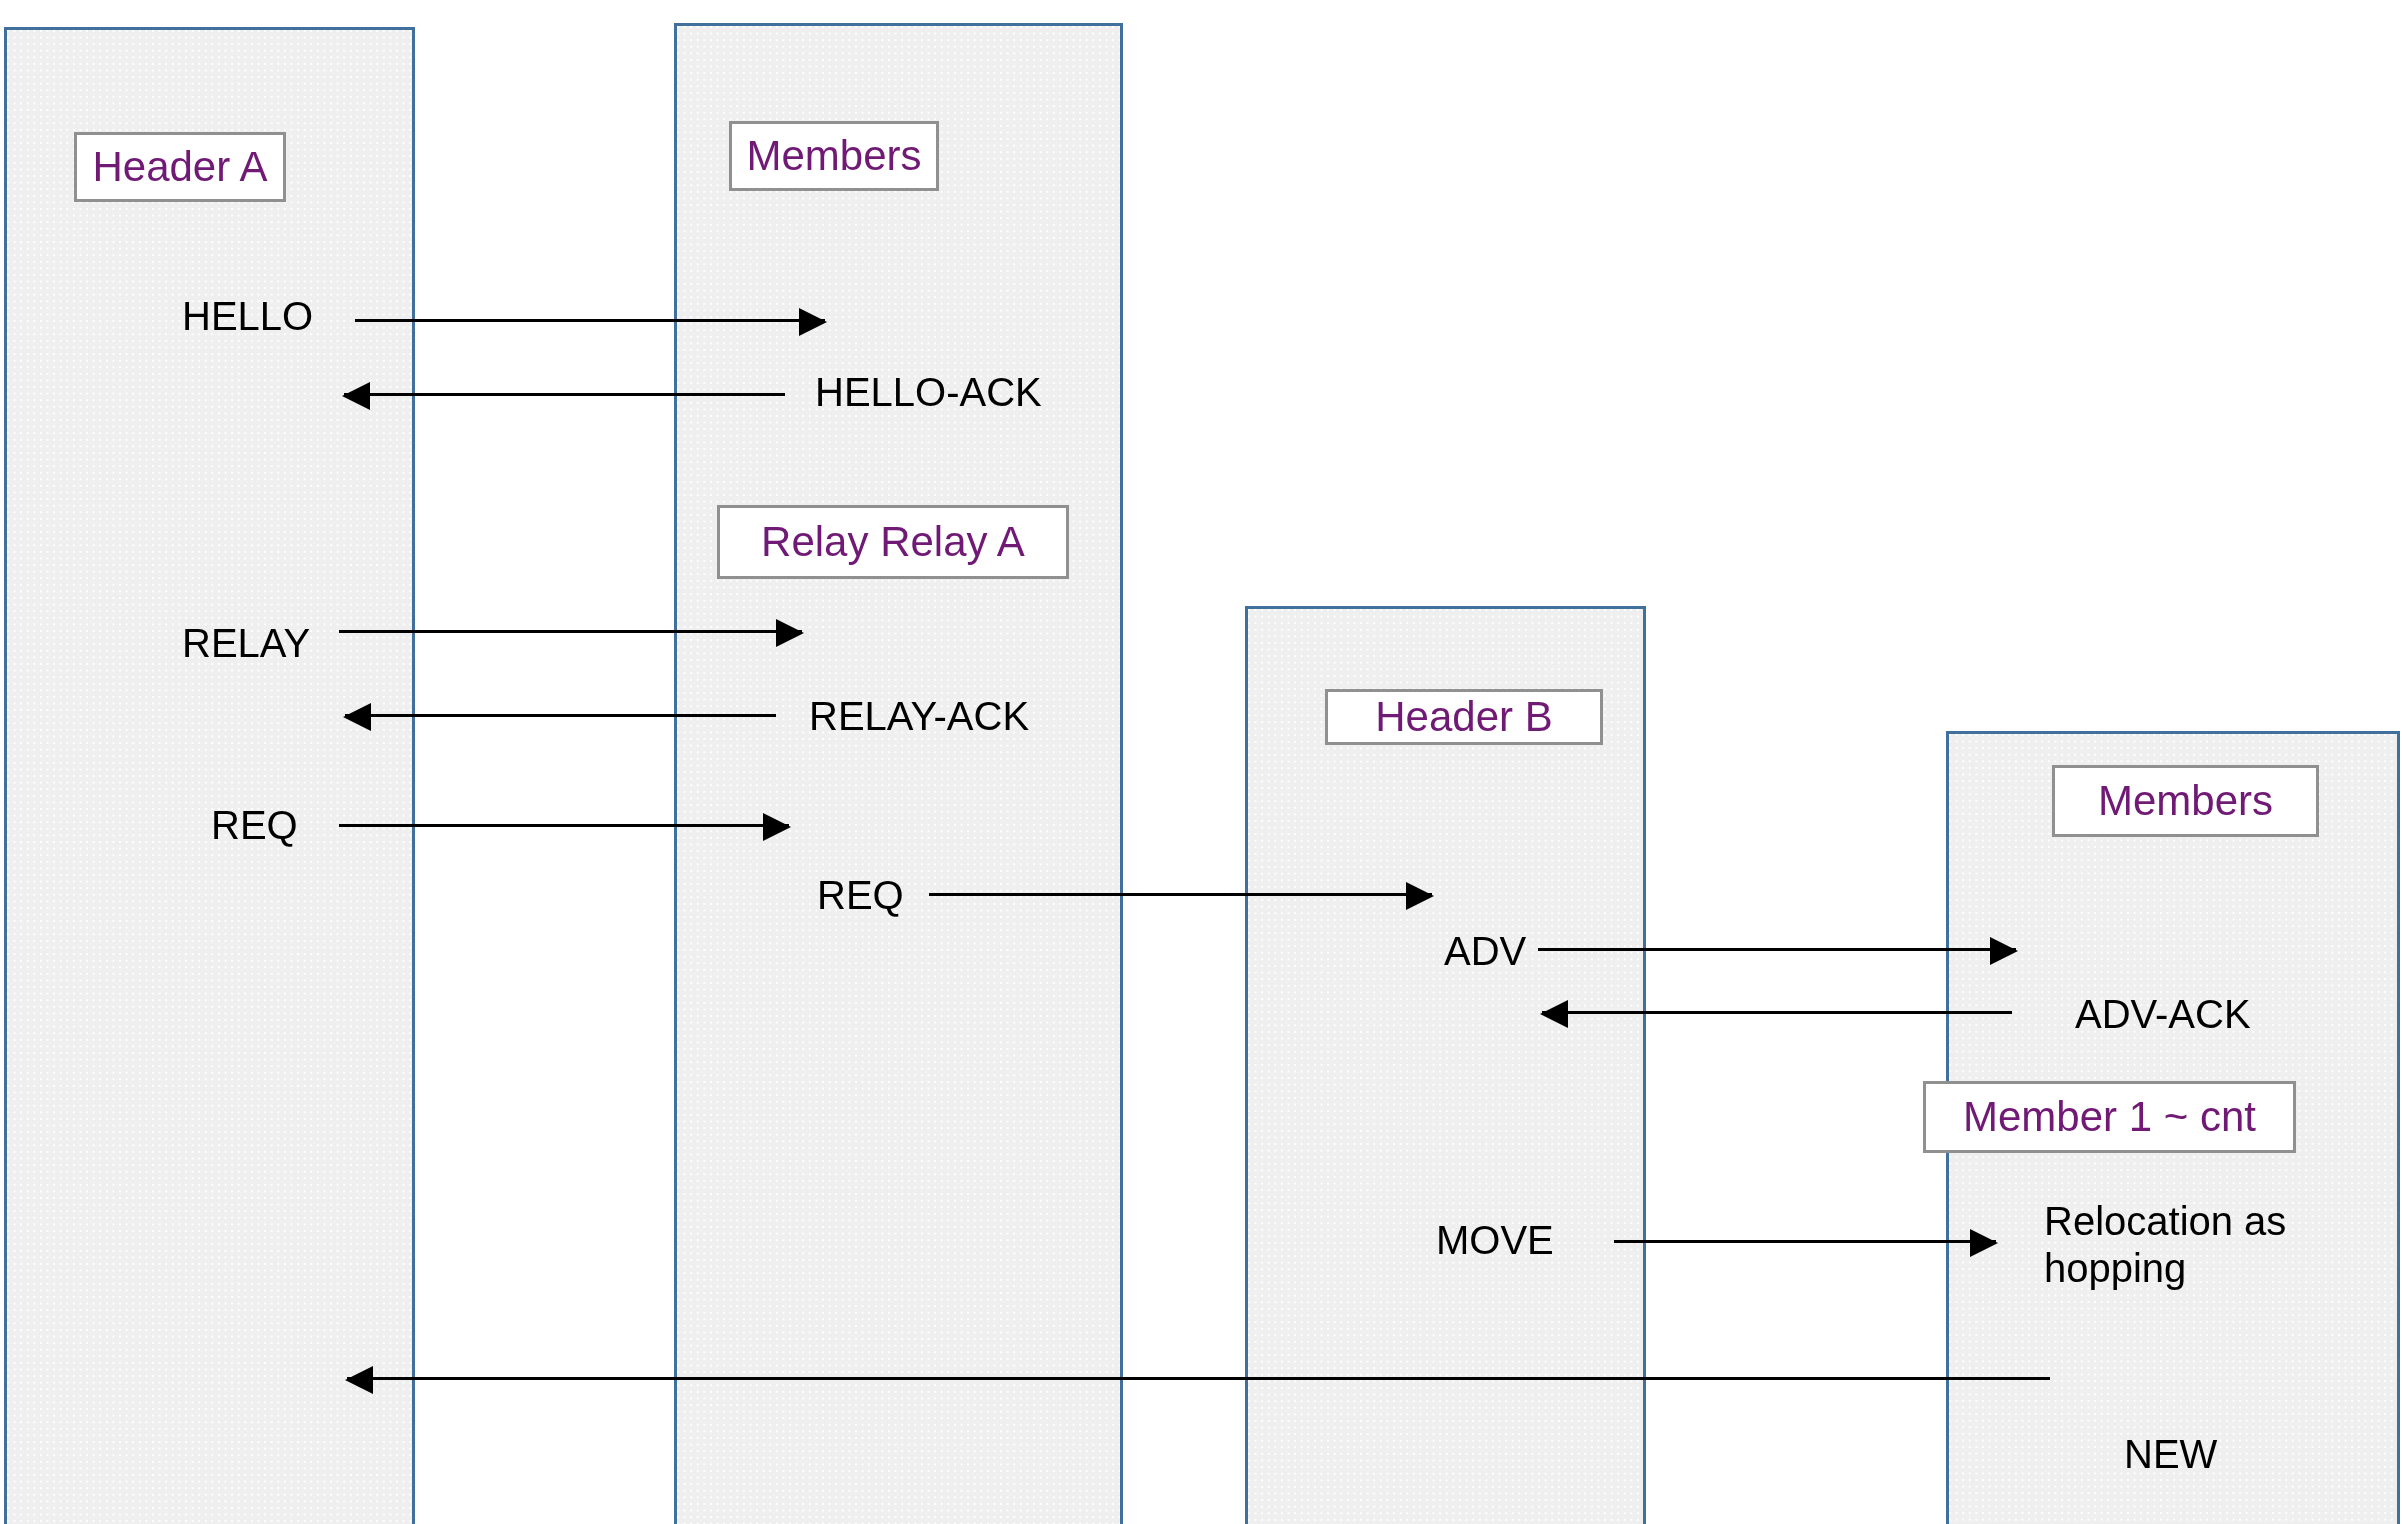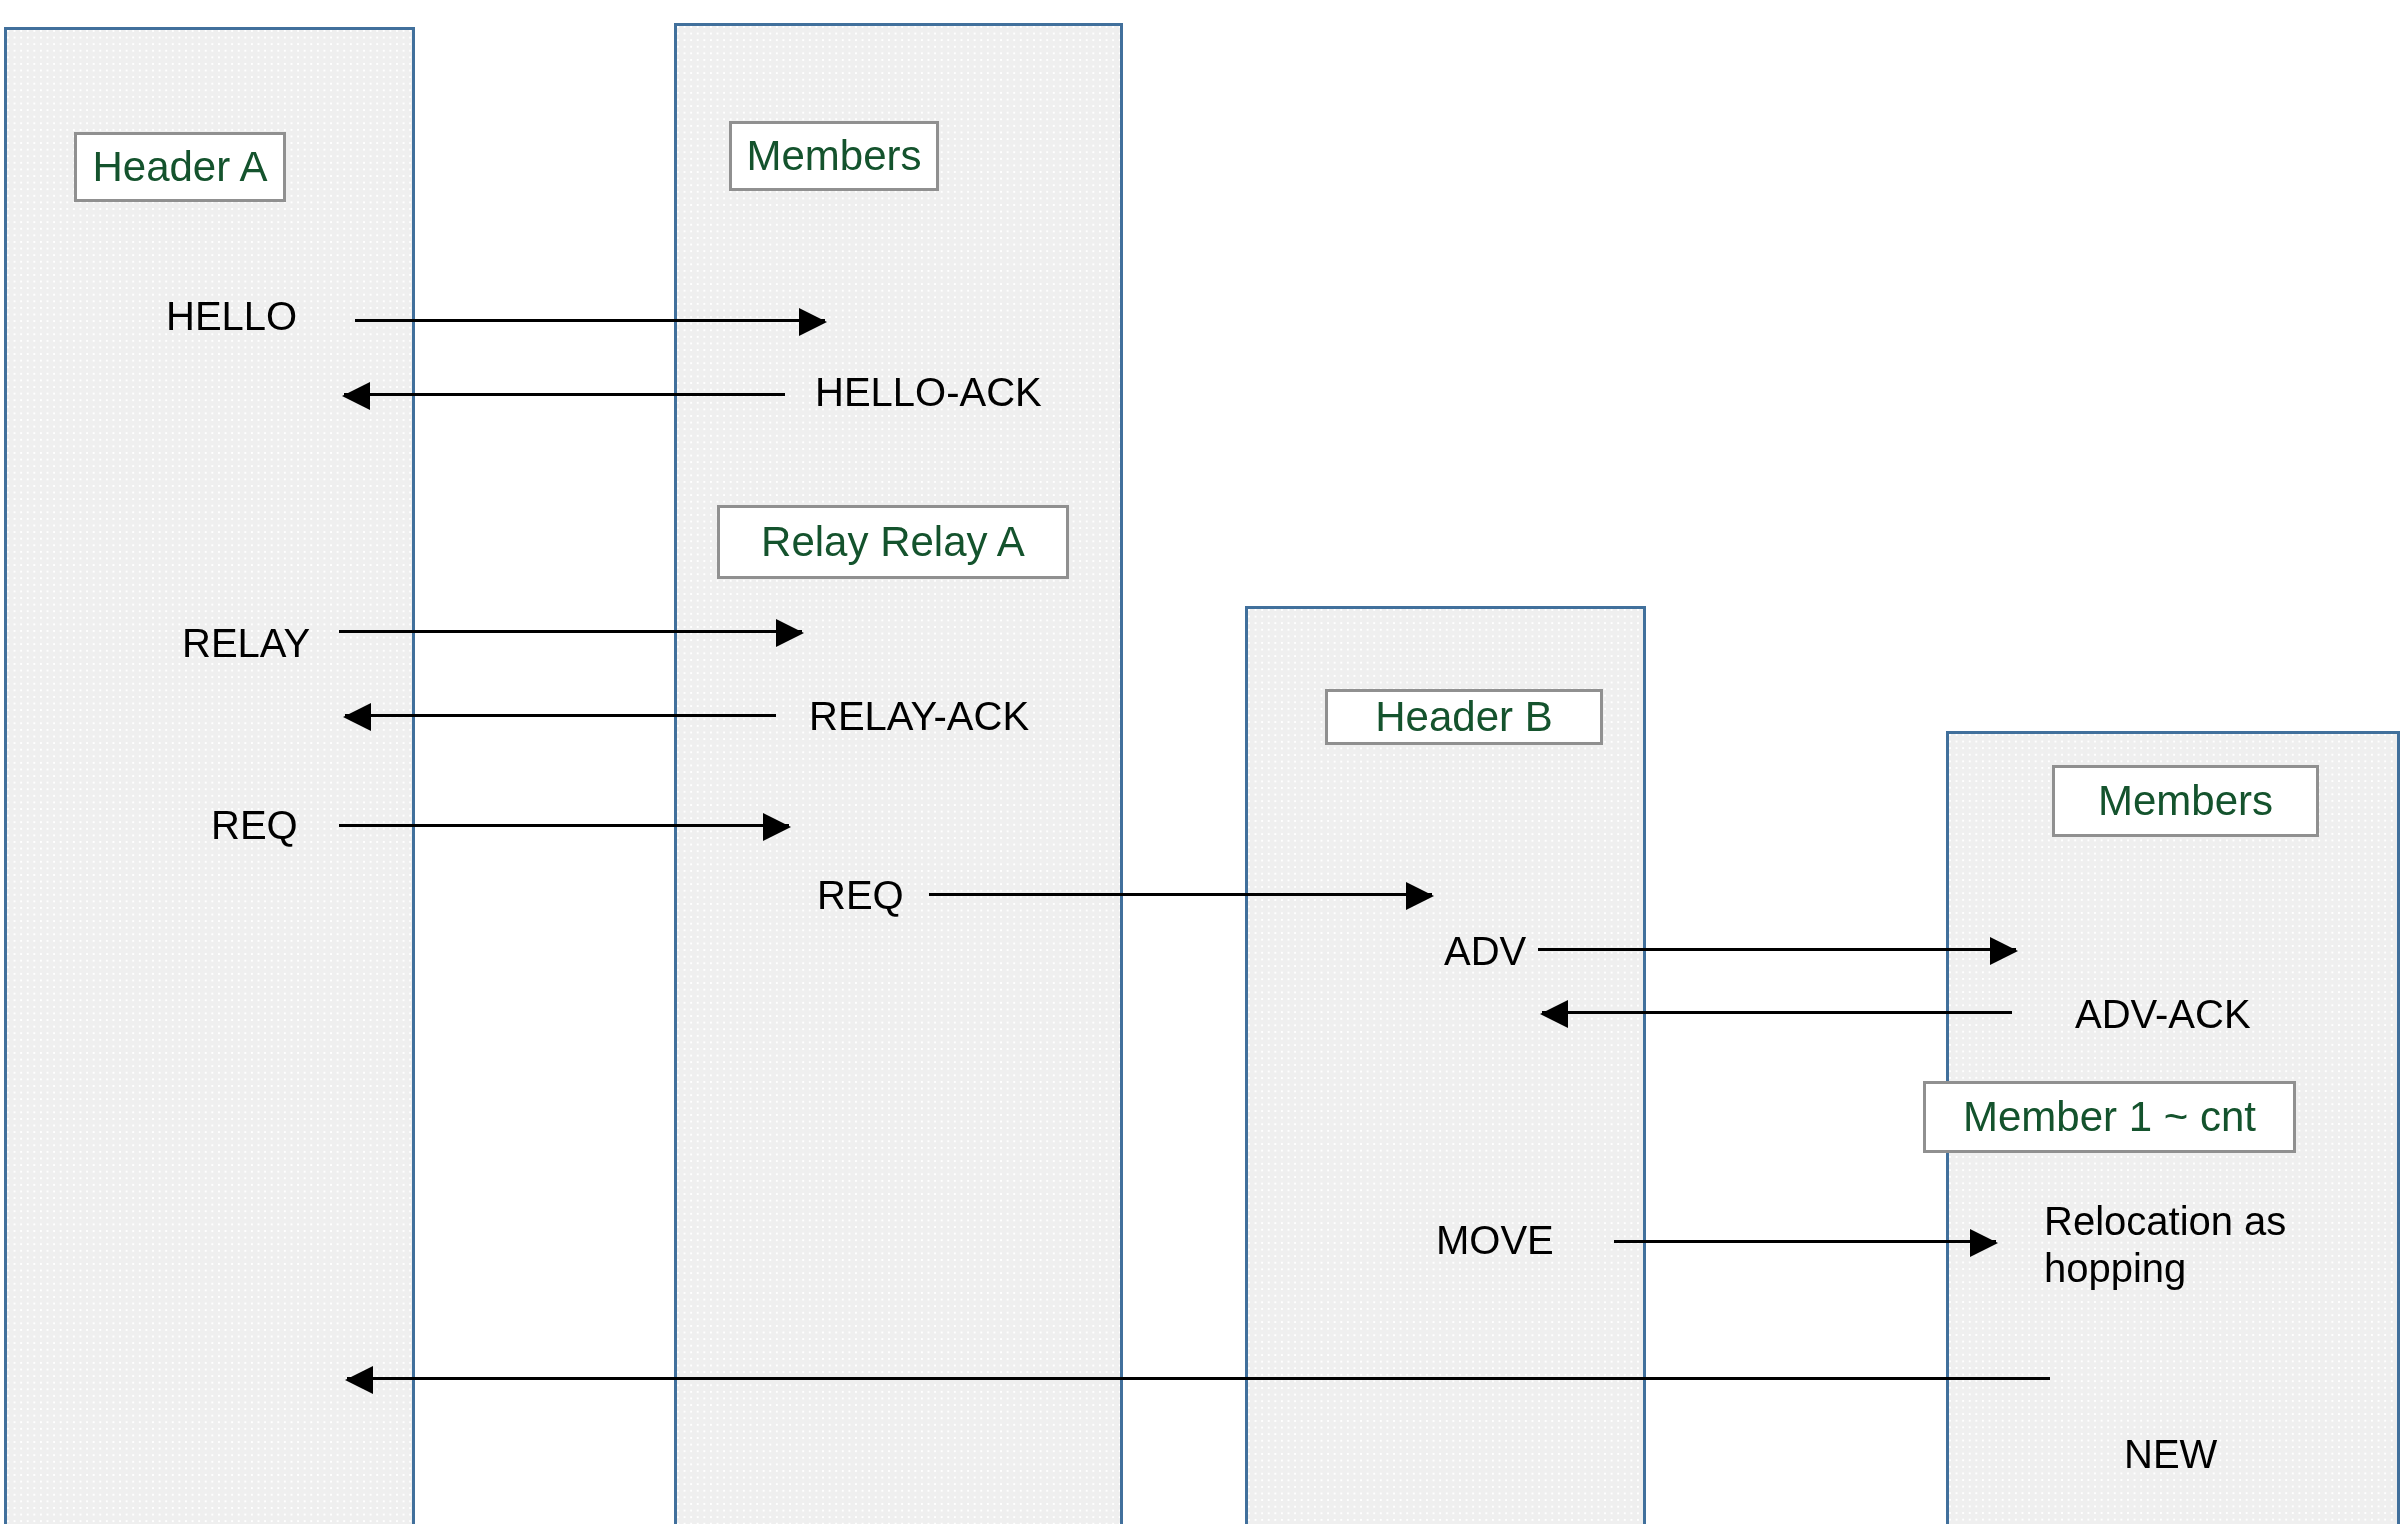--- a/index.html
+++ b/index.html
@@ -30,21 +30,21 @@
       radial-gradient(circle at 0.9px 0.9px, #ffffff 1px, rgba(255,255,255,0) 1.3px);
     background-size: 6.6px 6.6px;
   }
 
   
   .nodebox {
     position: absolute;
     box-sizing: border-box;
     border: 3.8px solid #909090;
     background: #ffffff;
-    color: #14532d;
+    color: #701a75;
     display: flex;
     align-items: center;
     justify-content: center;
     font-size: 42px;
     line-height: 1;
     white-space: nowrap;
     padding: 0 13.2px;
   }
 
   
@@ -112,21 +112,21 @@
   </div>
 
   <div class="nodebox" style="left:2052px; top:765px; width:267px; height:72px;">
     <span>Members</span>
   </div>
 
   <div class="nodebox" style="left:1923px; top:1081px; width:373px; height:72px;">
     <span>Member 1 ~ cnt</span>
   </div>
 
-  <div class="msglabel" style="left:166px; top:293px;">HELLO</div>
+  <div class="msglabel" style="left:182px; top:293px;">HELLO</div>
   <div class="arrow right" style="left:355px; top:319px; width:470px;">
     <span class="head"></span>
   </div>
 
   <div class="msglabel" style="left:815px; top:369px;text-align:right;">HELLO-ACK</div>
   <div class="arrow left" style="left:344px; top:393px; width:441px;">
     <span class="head"></span>
   </div>
 
   <div class="msglabel" style="left:182px; top:620px;">RELAY</div>

